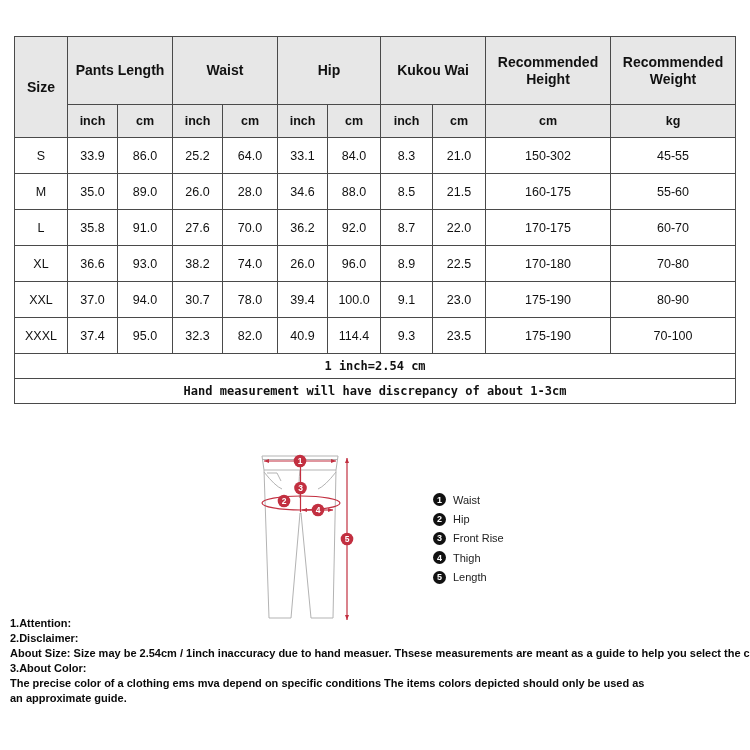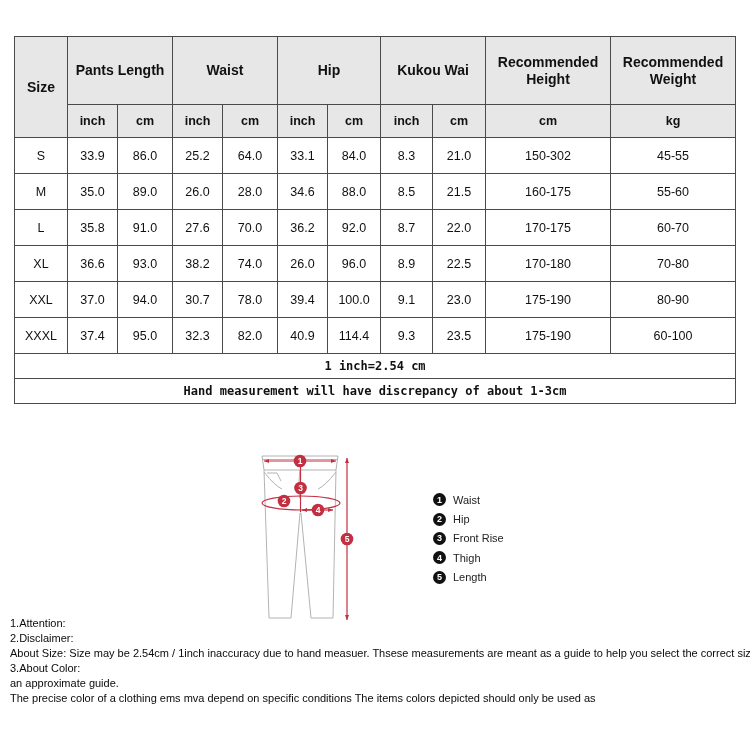--- a/index.html
+++ b/index.html
@@ -32,21 +32,21 @@
   .marker-num{fill:#fff;font-family:"Liberation Sans",sans-serif;font-size:8.5px;font-weight:bold;
       text-anchor:middle;}
   .redline{stroke:#c22f40;stroke-width:1.2;fill:none;}
   .redfill{fill:#c22f40;stroke:none;}
   .gray{stroke:#b3b3b3;stroke-width:1;fill:none;}
 
   
   .notes{position:absolute;left:10px;top:616px;width:740px;font-size:11px;line-height:15px;
          color:#0a0a0a;}
   .notes .block2{}
-  .notes .nline{white-space:nowrap;}
+  .notes .nline{white-space:nowrap;font-weight:bold;}
 </style>
 </head>
 <body>
 
 <div id="frame">
 
   <table class="size-chart">
     <colgroup>
       <col style="width:53px">
         <col style="width:50px">
@@ -152,21 +152,21 @@
       <td>XXXL</td>
       <td>37.4</td>
       <td>95.0</td>
       <td>32.3</td>
       <td>82.0</td>
       <td>40.9</td>
       <td>114.4</td>
       <td>9.3</td>
       <td>23.5</td>
       <td>175-190</td>
-      <td>60-100</td>
+      <td>70-100</td>
     </tr>
 
     <tr class="noterow">
       <td colspan="11">1 inch=2.54 cm</td>
     </tr>
     <tr class="noterow">
       <td colspan="11">Hand measurement will have discrepancy of about 1-3cm</td>
     </tr>
   </tbody>
     </table>
@@ -243,18 +243,18 @@
   <div class="notes">
     <div class="block">
       <div class="nline">1.Attention:</div>
     </div>
     <div class="block block2">
       <div class="nline">2.Disclaimer:</div>
       <div class="nline">About Size: Size may be 2.54cm / 1inch inaccuracy due to hand measuer. Thsese measurements are meant as a guide to help you select the correct size.</div>
     </div>
     <div class="block block2">
       <div class="nline">3.About Color:</div>
+      <div class="nline">The precise color of a clothing ems mva depend on specific conditions The items colors depicted should only be used as</div>
       <div class="nline">an approximate guide.</div>
-      <div class="nline">The precise color of a clothing ems mva depend on specific conditions The items colors depicted should only be used as</div>
     </div>
   </div>
 
 </div>
 
 </body></html>

